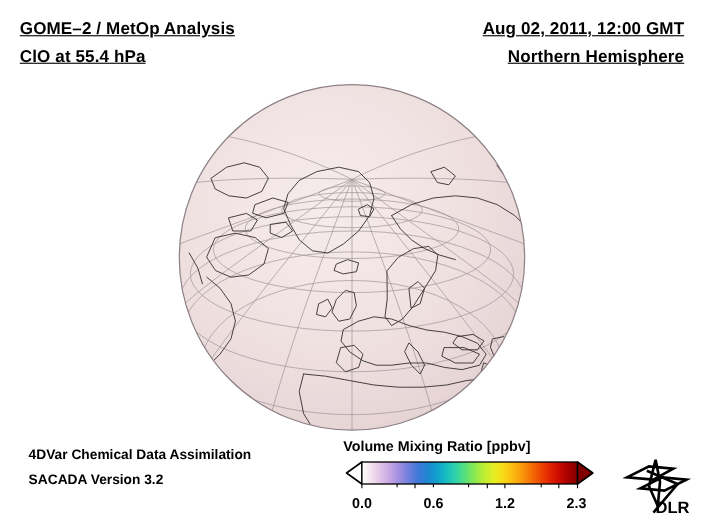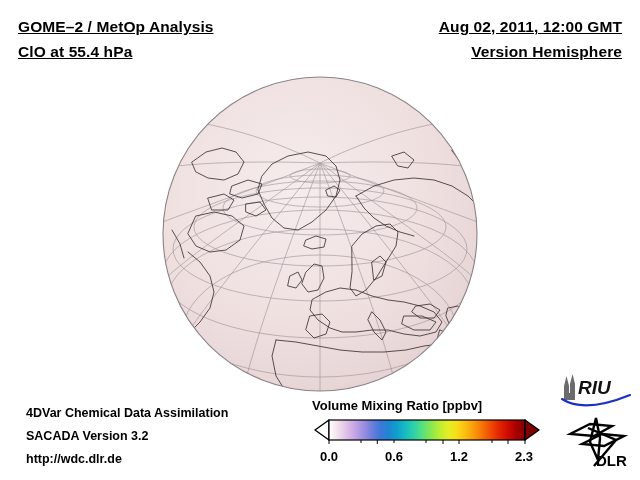--- a/index.html
+++ b/index.html
@@ -53,21 +53,21 @@
 
 <div class="page">
 
   <div class="hdr-left">
     <div class="hdr-line">GOME–2 / MetOp Analysis</div>
     <div class="hdr-line">ClO at 55.4 hPa</div>
   </div>
 
   <div class="hdr-right">
     <div class="hdr-line">Aug 02, 2011, 12:00 GMT</div>
-    <div class="hdr-line">Version Hemisphere</div>
+    <div class="hdr-line">Northern Hemisphere</div>
   </div>
 
   <div class="globe-wrap">
     <svg width="640" height="480" viewBox="0 0 640 480">
       <defs>
         <radialGradient id="sphereShade" cx="42%" cy="36%" r="72%">
           <stop offset="0%" stop-color="#f6ecec"></stop>
           <stop offset="55%" stop-color="#f0e1e1"></stop>
           <stop offset="88%" stop-color="#e8d6d7"></stop>
           <stop offset="100%" stop-color="#ddc9cb"></stop>
@@ -171,21 +171,20 @@
         </g>
       </g>
 
       <circle cx="320" cy="234" r="157" fill="none" stroke="#8d8185" stroke-width="1.1"></circle>
     </svg>
   </div>
 
   <div class="foot-left">
     <div class="foot-line">4DVar Chemical Data Assimilation</div>
     <div class="foot-line">SACADA Version 3.2</div>
-    <div class="foot-line">http://wdc.dlr.de</div>
   </div>
 
   <div class="cbar">
     <div class="cbar-title">Volume Mixing Ratio [ppbv]</div>
 
     <svg width="230" height="26" viewBox="0 0 230 26">
       <defs>
         <linearGradient id="cbGrad" x1="0" y1="0" x2="1" y2="0">
           <stop offset="0.000" stop-color="#ffffff"></stop>
           <stop offset="0.043" stop-color="#f3e2ee"></stop>
@@ -235,35 +234,20 @@
     </svg>
 
     <div class="cbar-ticks">
       <span style="left:17px">0.0</span>
       <span style="left:82px">0.6</span>
       <span style="left:147px">1.2</span>
       <span style="left:212px">2.3</span>
     </div>
   </div>
 
-  <div class="logo-riu">
-    <svg width="76" height="36" viewBox="0 0 76 36">
-
-      <g fill="#6b6b6b">
-        <path d="M6 28 L6 14 L8.5 4 L11 14 L11 28 Z"></path>
-        <path d="M12 28 L12 12 L14.5 2 L17 12 L17 28 Z"></path>
-        <rect x="6" y="21" width="11" height="7"></rect>
-      </g>
-
-      <text x="20" y="22" font-family="Liberation Sans, sans-serif" font-size="19" font-weight="bold" font-style="italic" fill="#111111">RIU</text>
-
-      <path d="M4 27 C 18 36, 40 36, 72 23" fill="none" stroke="#1b2fc4" stroke-width="2.1" stroke-linecap="round"></path>
-    </svg>
-    
-  </div>
 
   <div class="logo-dlr">
     <svg width="66" height="58" viewBox="0 0 66 58">
 
       <g fill="none" stroke="#000000" stroke-width="2.4" stroke-linejoin="miter">
         <path d="M4 20 L24 10 L46 12 L28 22 Z"></path>
         <path d="M16 30 L36 20 L58 22 L38 32 Z"></path>
         <path d="M30 4 L34 24 L32 46 L24 28 Z"></path>
         <path d="M22 14 L50 26 L28 52"></path>
       </g>

